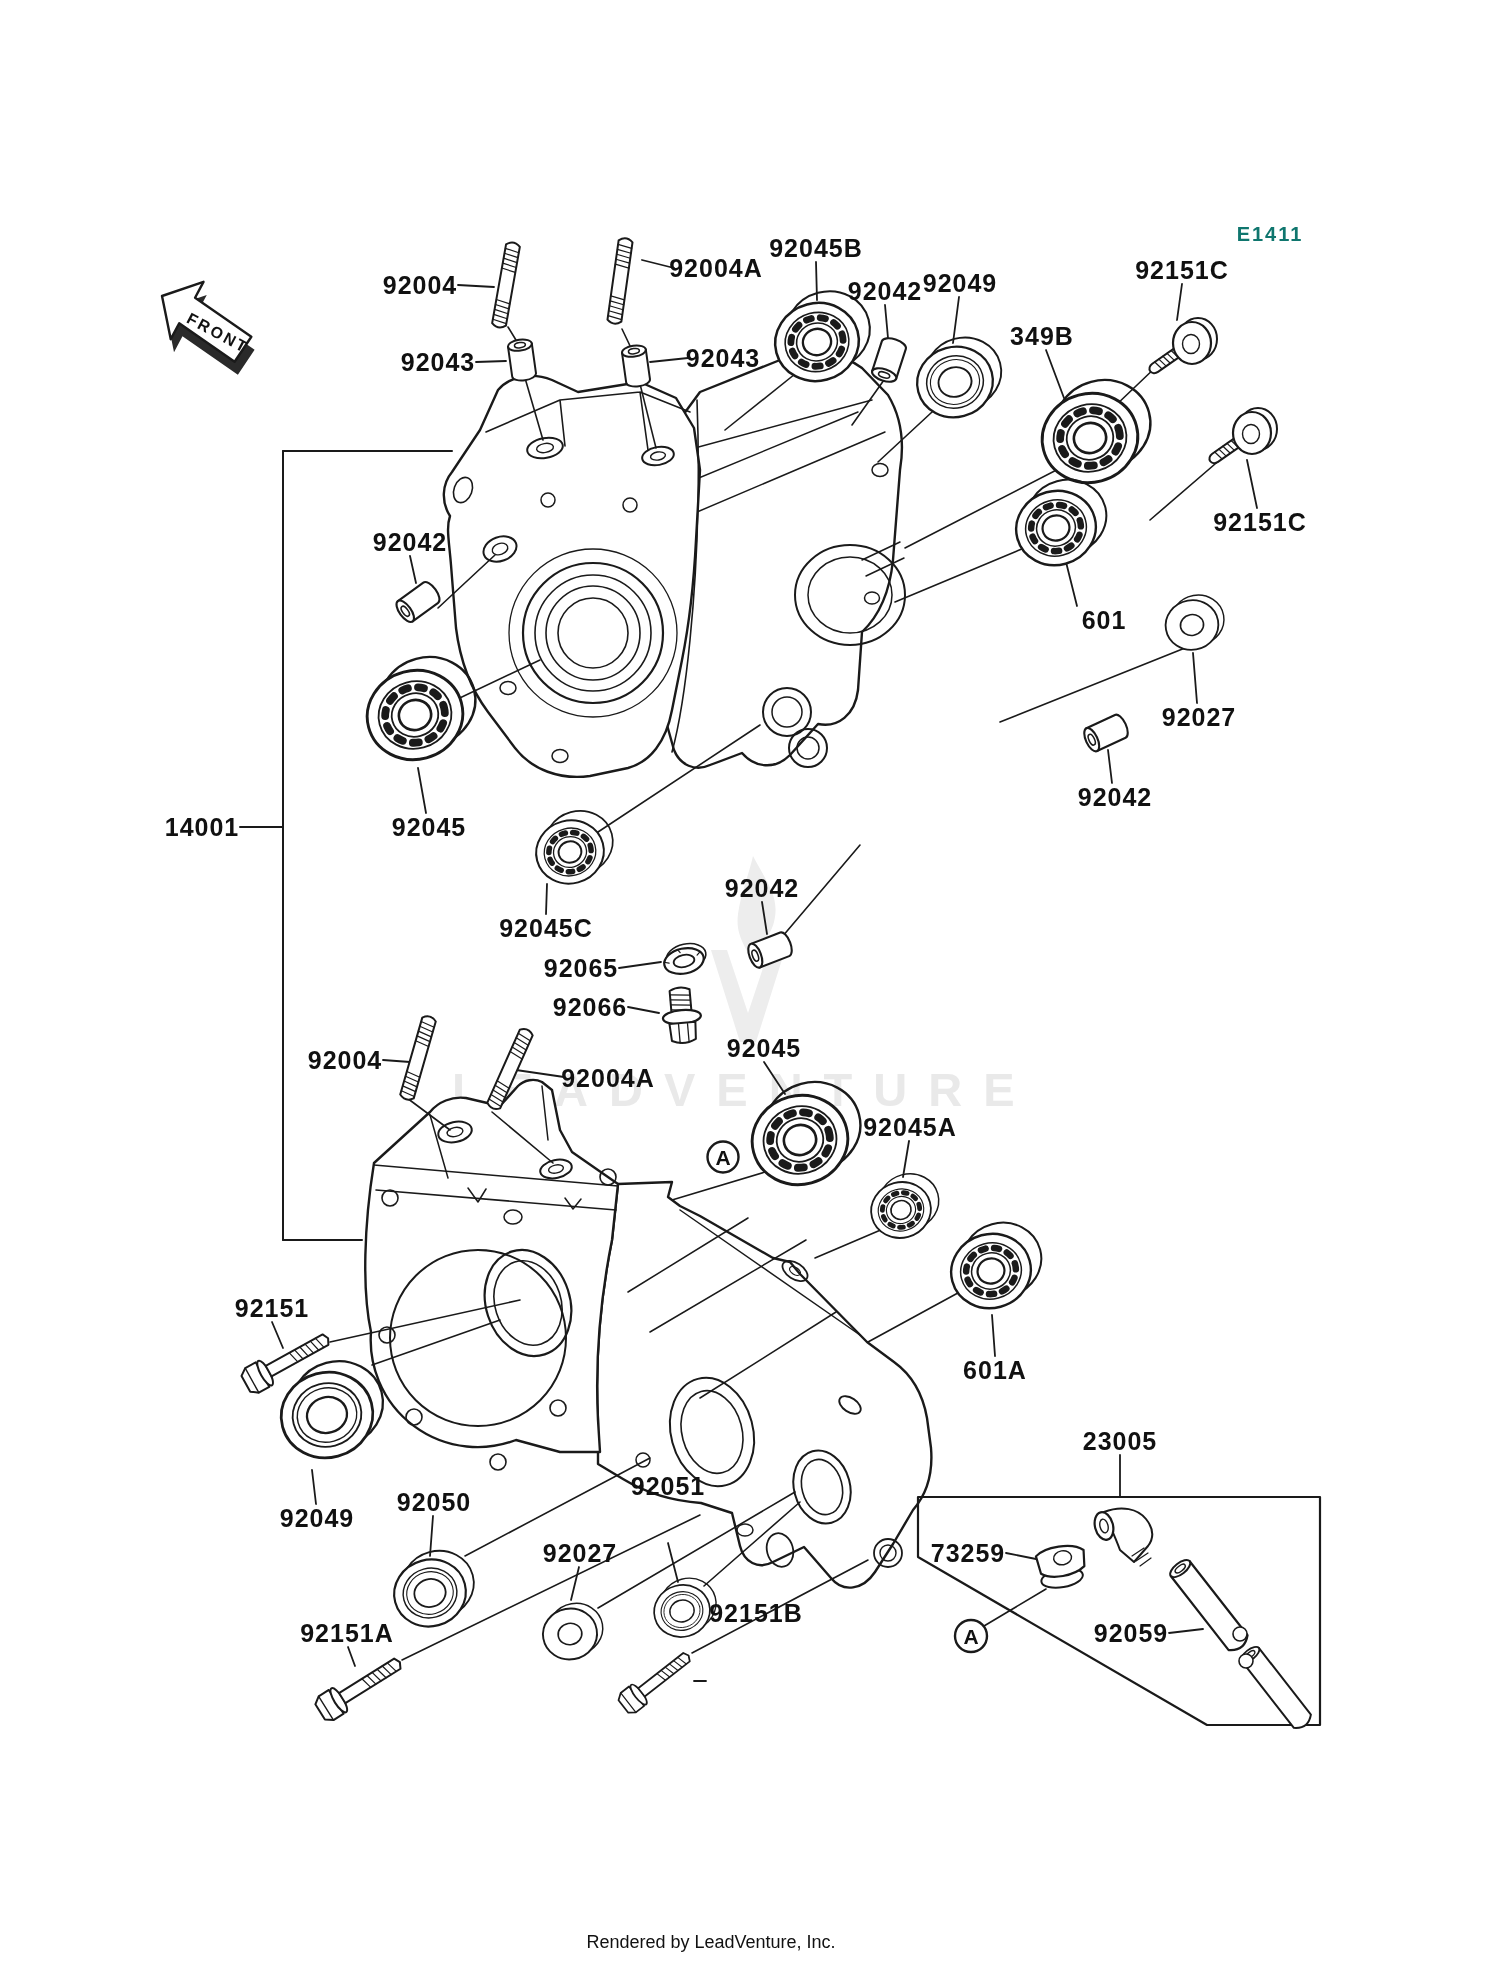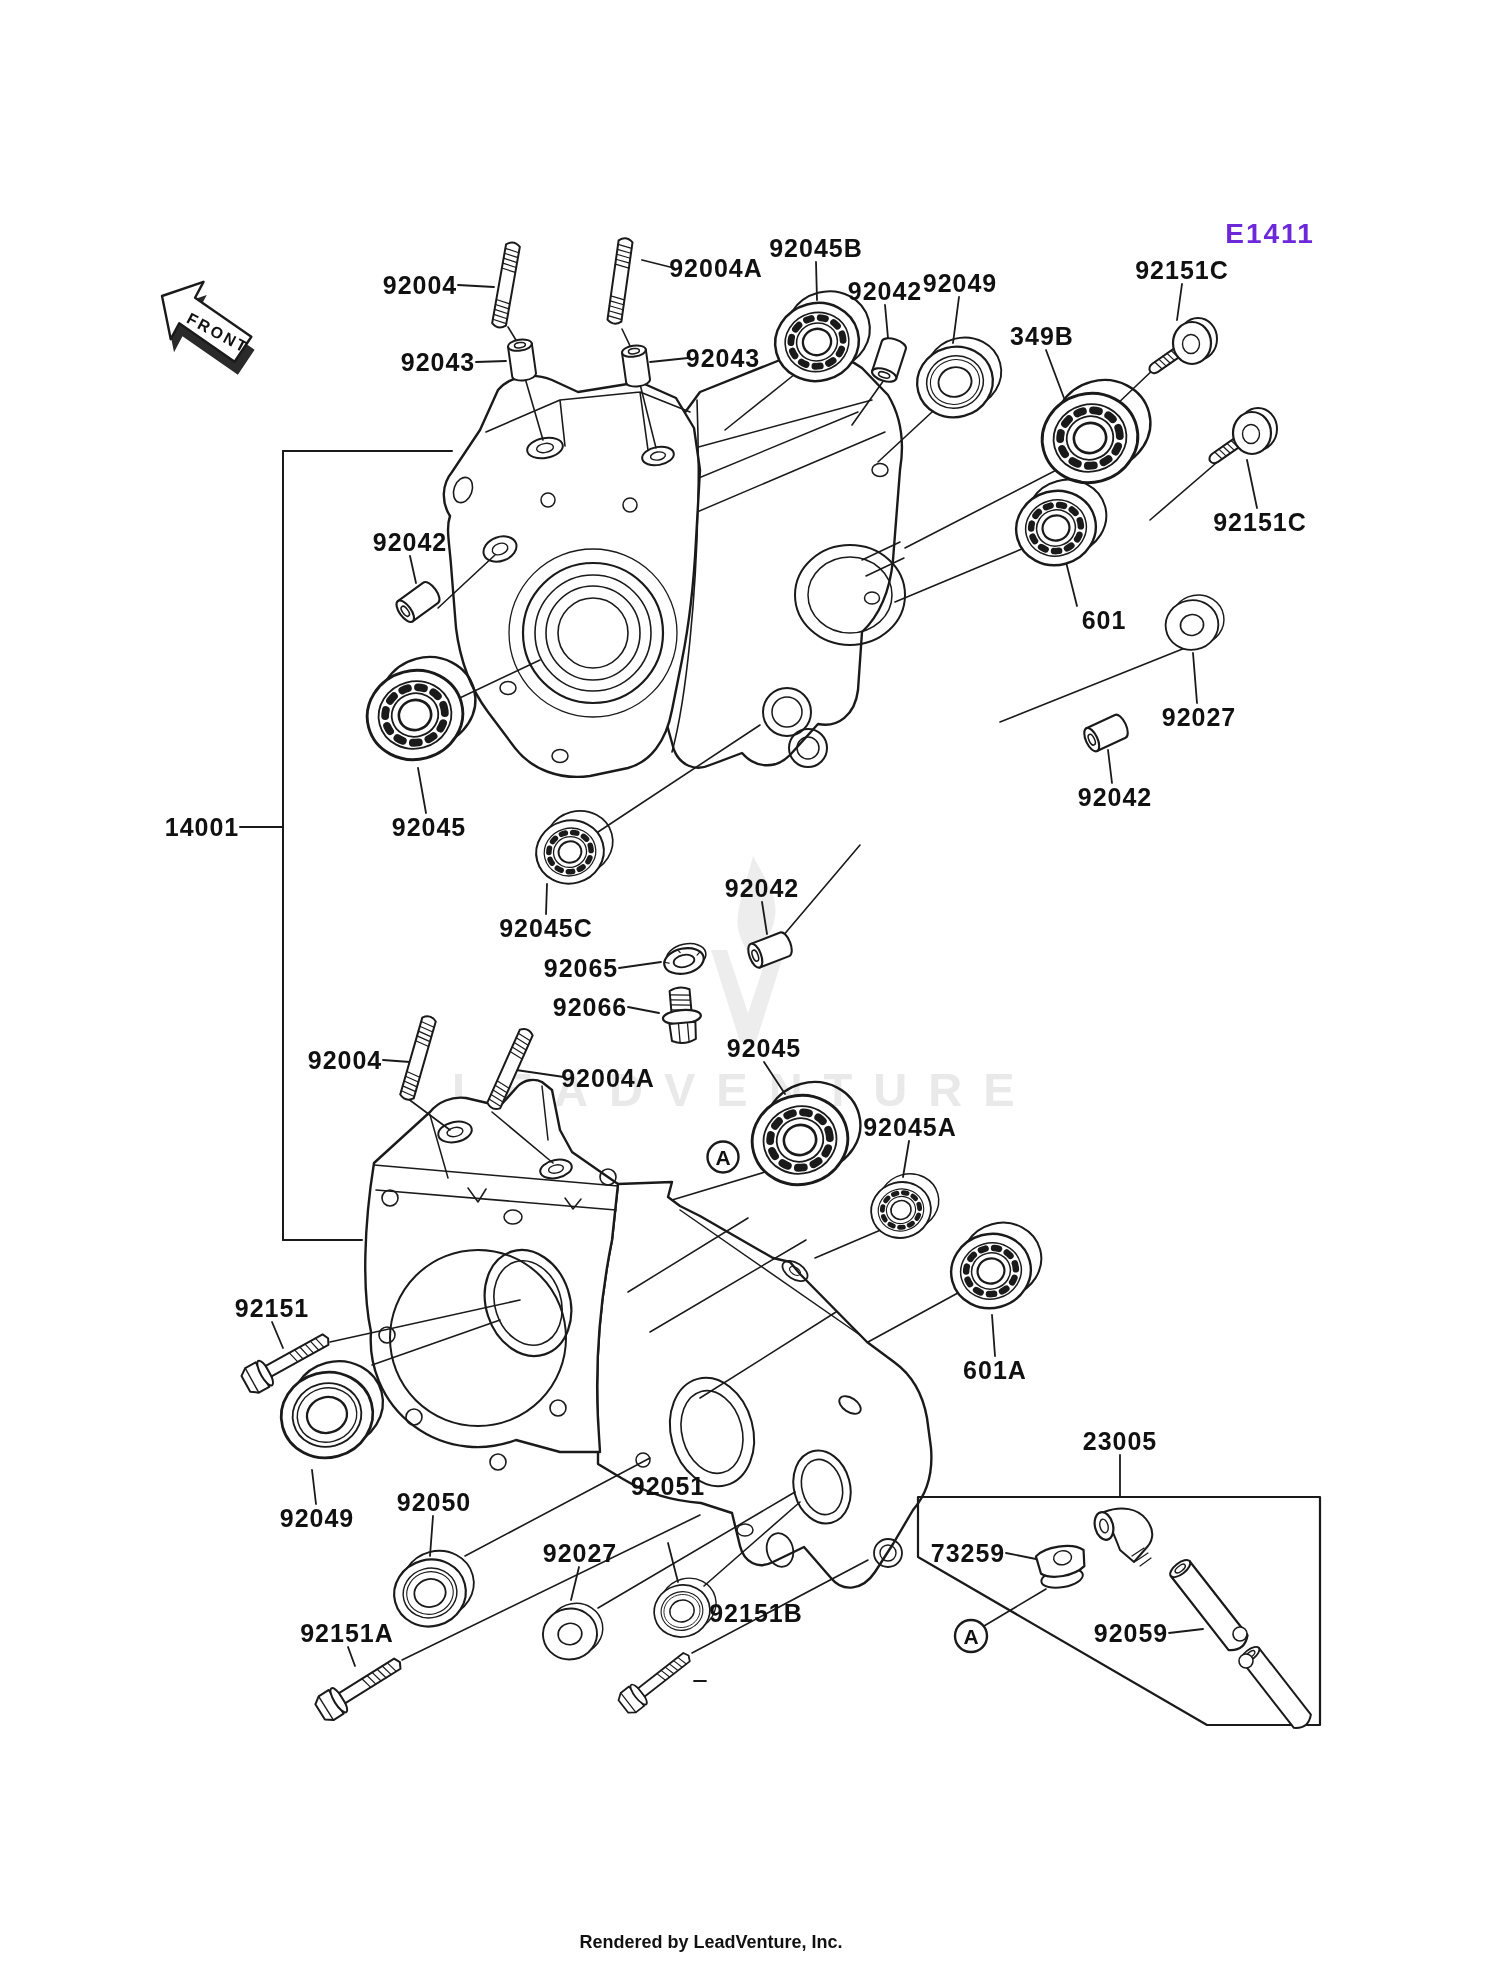--- a/index.html
+++ b/index.html
@@ -4,23 +4,23 @@
 <style>
   html,body{margin:0;padding:0;background:#fff;}
   .stage{position:relative;width:1500px;height:1962px;background:#ffffff;overflow:hidden;
          font-family:"Liberation Sans",sans-serif;}
   .wm-text{position:absolute;left:452px;top:1062px;font-weight:bold;font-size:47px;
            letter-spacing:21px;color:#e9e9e9;white-space:nowrap;z-index:1;}
   svg.art{position:absolute;left:0;top:0;z-index:2;}
   .plabel{position:absolute;transform:translate(-50%,-50%);font-weight:bold;font-size:25px;
           color:#111;white-space:nowrap;letter-spacing:1px;z-index:3;}
   .pagecode{position:absolute;transform:translate(-50%,-50%);left:1270px;top:234px;
-            font-weight:bold;font-size:28px;letter-spacing:2px;color:#6d28d9;z-index:3;}
+            font-weight:bold;font-size:20px;letter-spacing:2px;color:#0f766e;z-index:3;}
   .caption{position:absolute;left:711px;top:1942px;transform:translate(-50%,-50%);
-           font-size:18px;color:#111;white-space:nowrap;z-index:3;font-weight:bold;}
+           font-size:18px;color:#111;white-space:nowrap;z-index:3;}
   
   .art *{vector-effect:none;}
   .ln{stroke:#1a1a1a;fill:none;stroke-linecap:round;stroke-linejoin:round;}
   .f{fill:#ffffff;}
 </style>
 </head>
 <body>
 
 <div class="stage">
 

